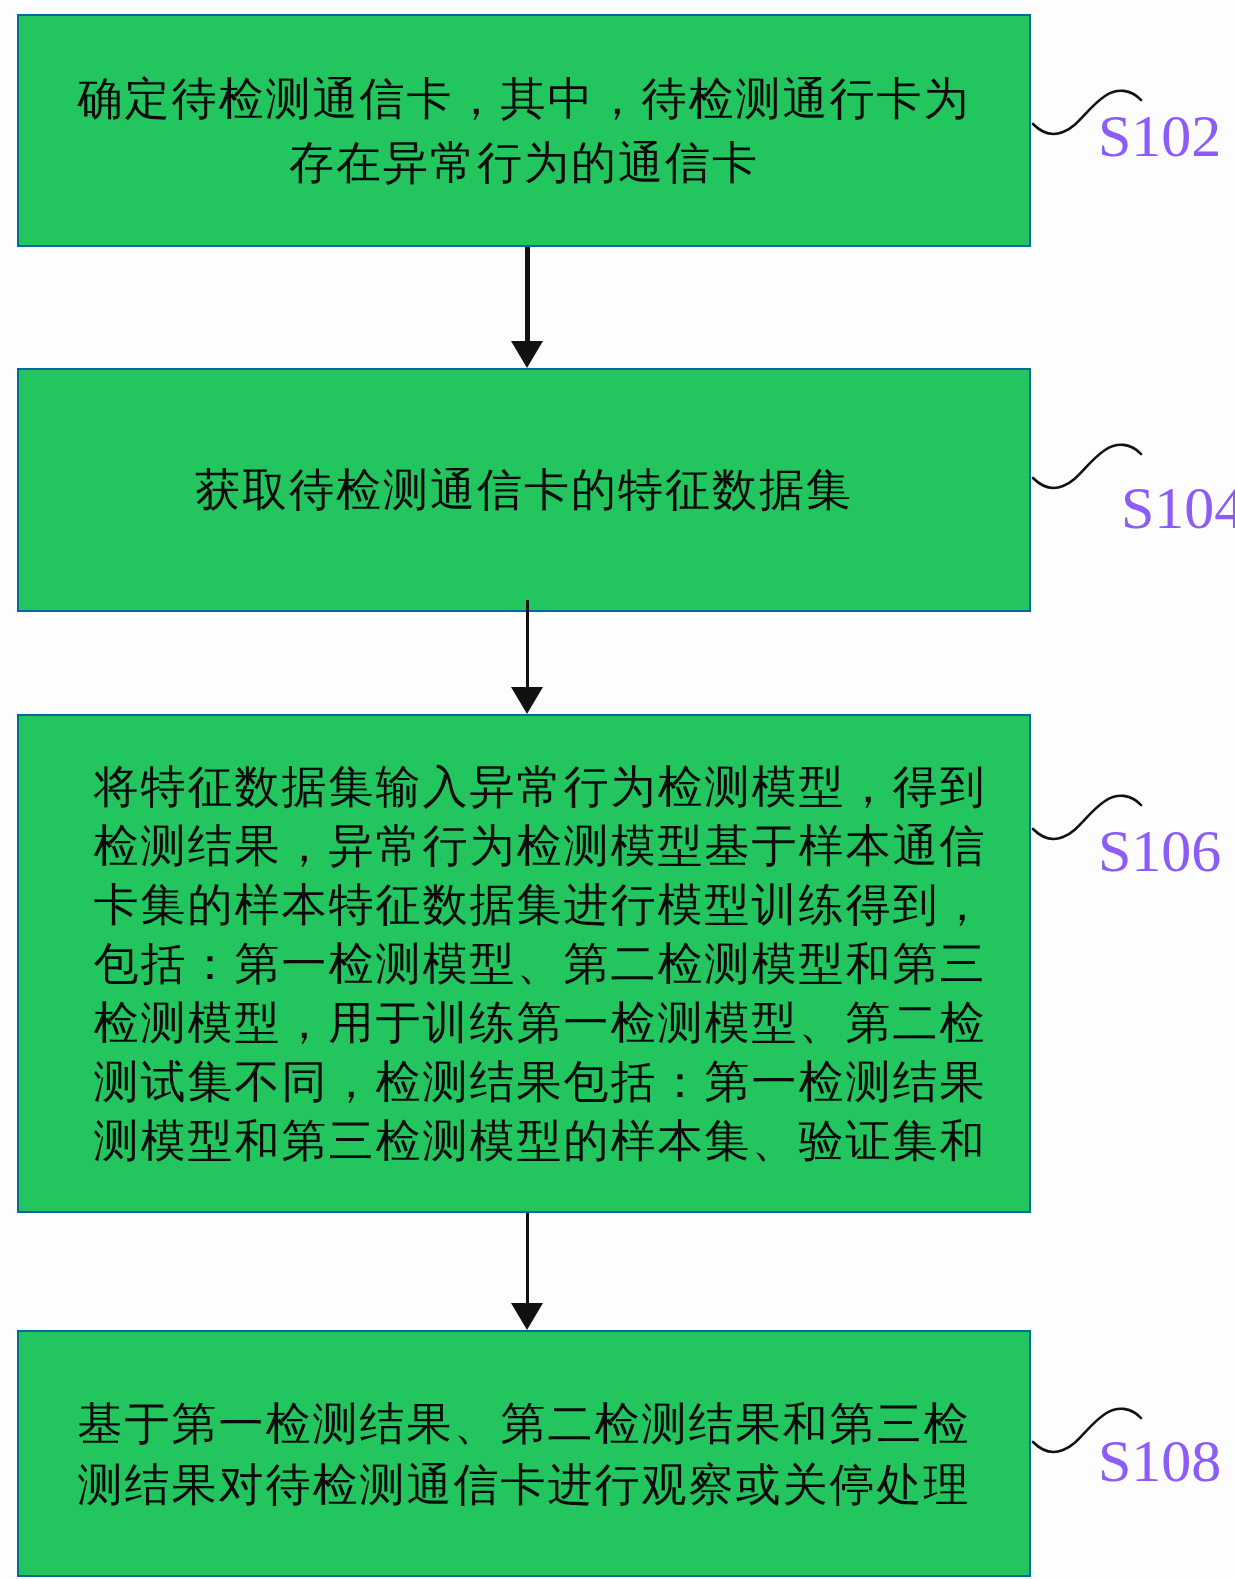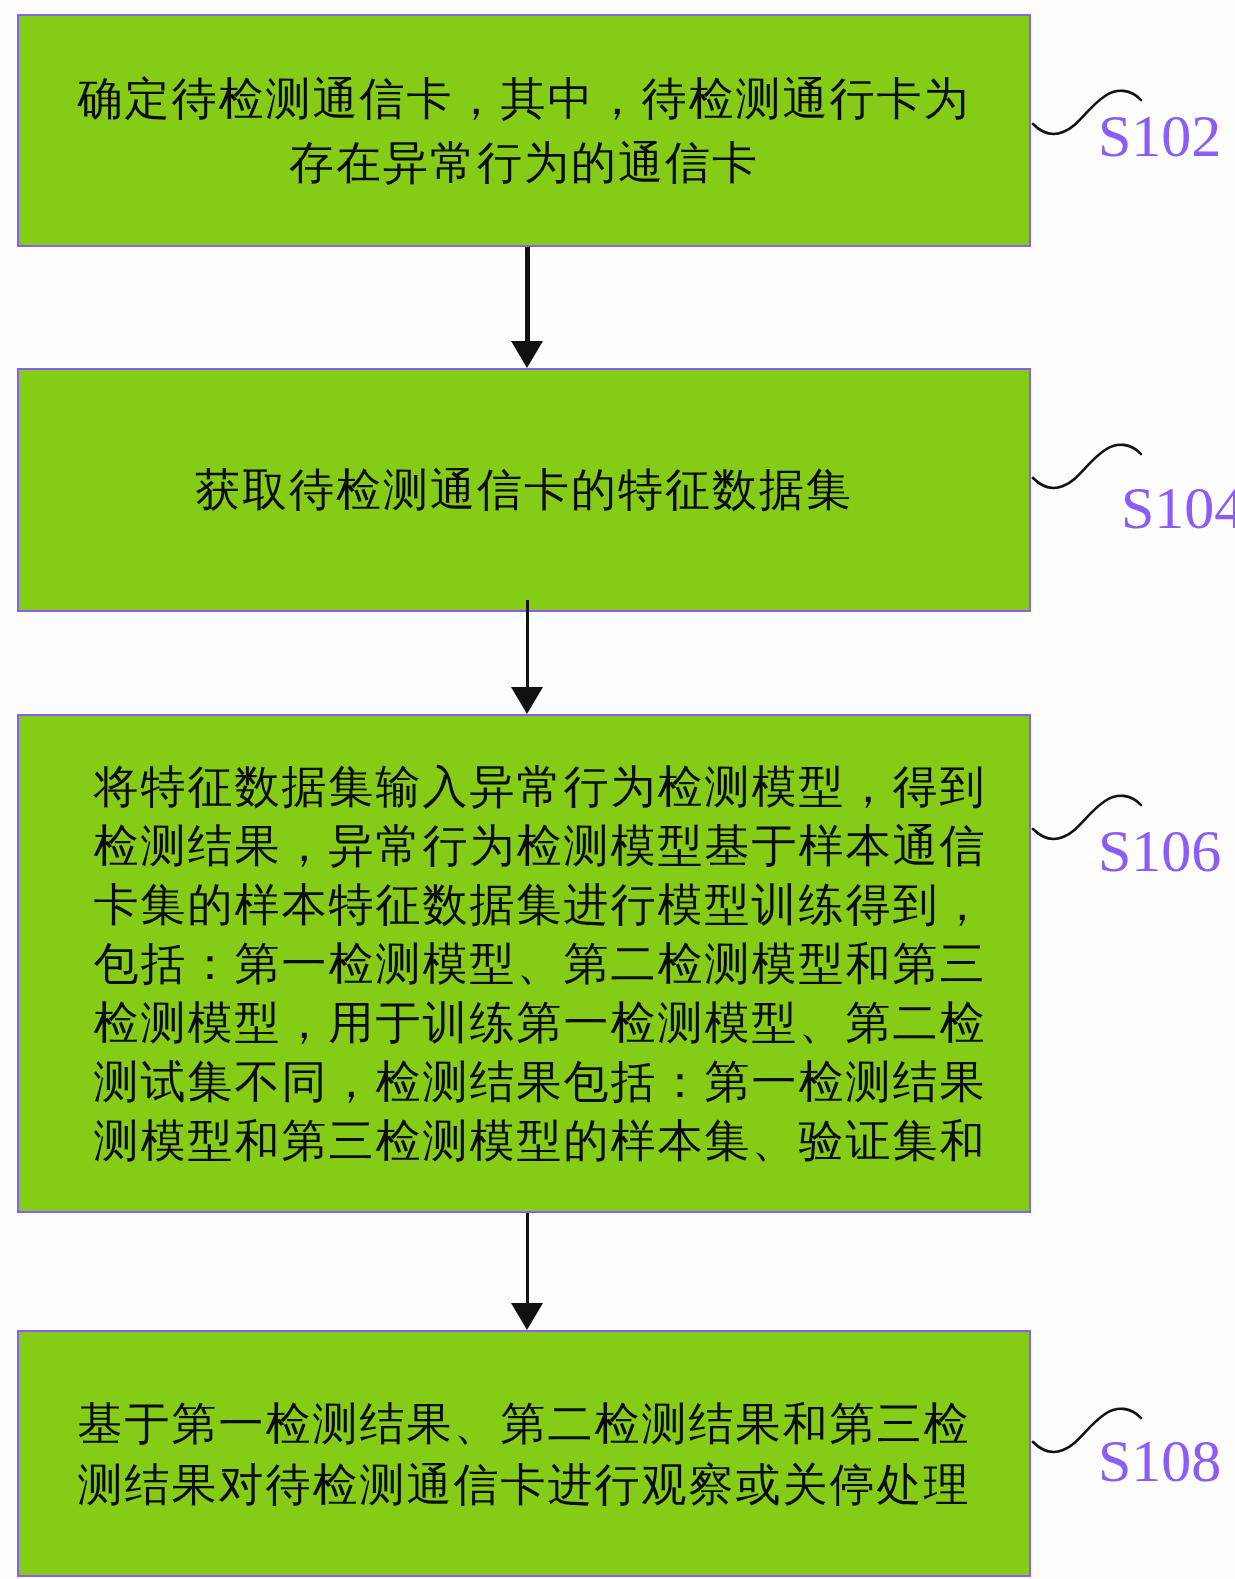--- a/index.html
+++ b/index.html
@@ -13,22 +13,22 @@
     height: 1579px;
     background: #fdfdfd;
     font-family: "DejaVu Serif", "Liberation Serif", serif;
     color: #0a0a0a;
     overflow: hidden;
   }
   .flow-box {
     position: absolute;
     left: 17px;
     width: 1014px;
-    border: 2px solid #8b5cf6;
-    background: #84cc16;
+    border: 2px solid #0369a1;
+    background: #22c55e;
     box-sizing: border-box;
     display: flex;
     flex-direction: column;
     justify-content: center;
     align-items: center;
   }
   .flow-box .tline {
     font-size: 45px;
     letter-spacing: 2px;
     white-space: nowrap;

